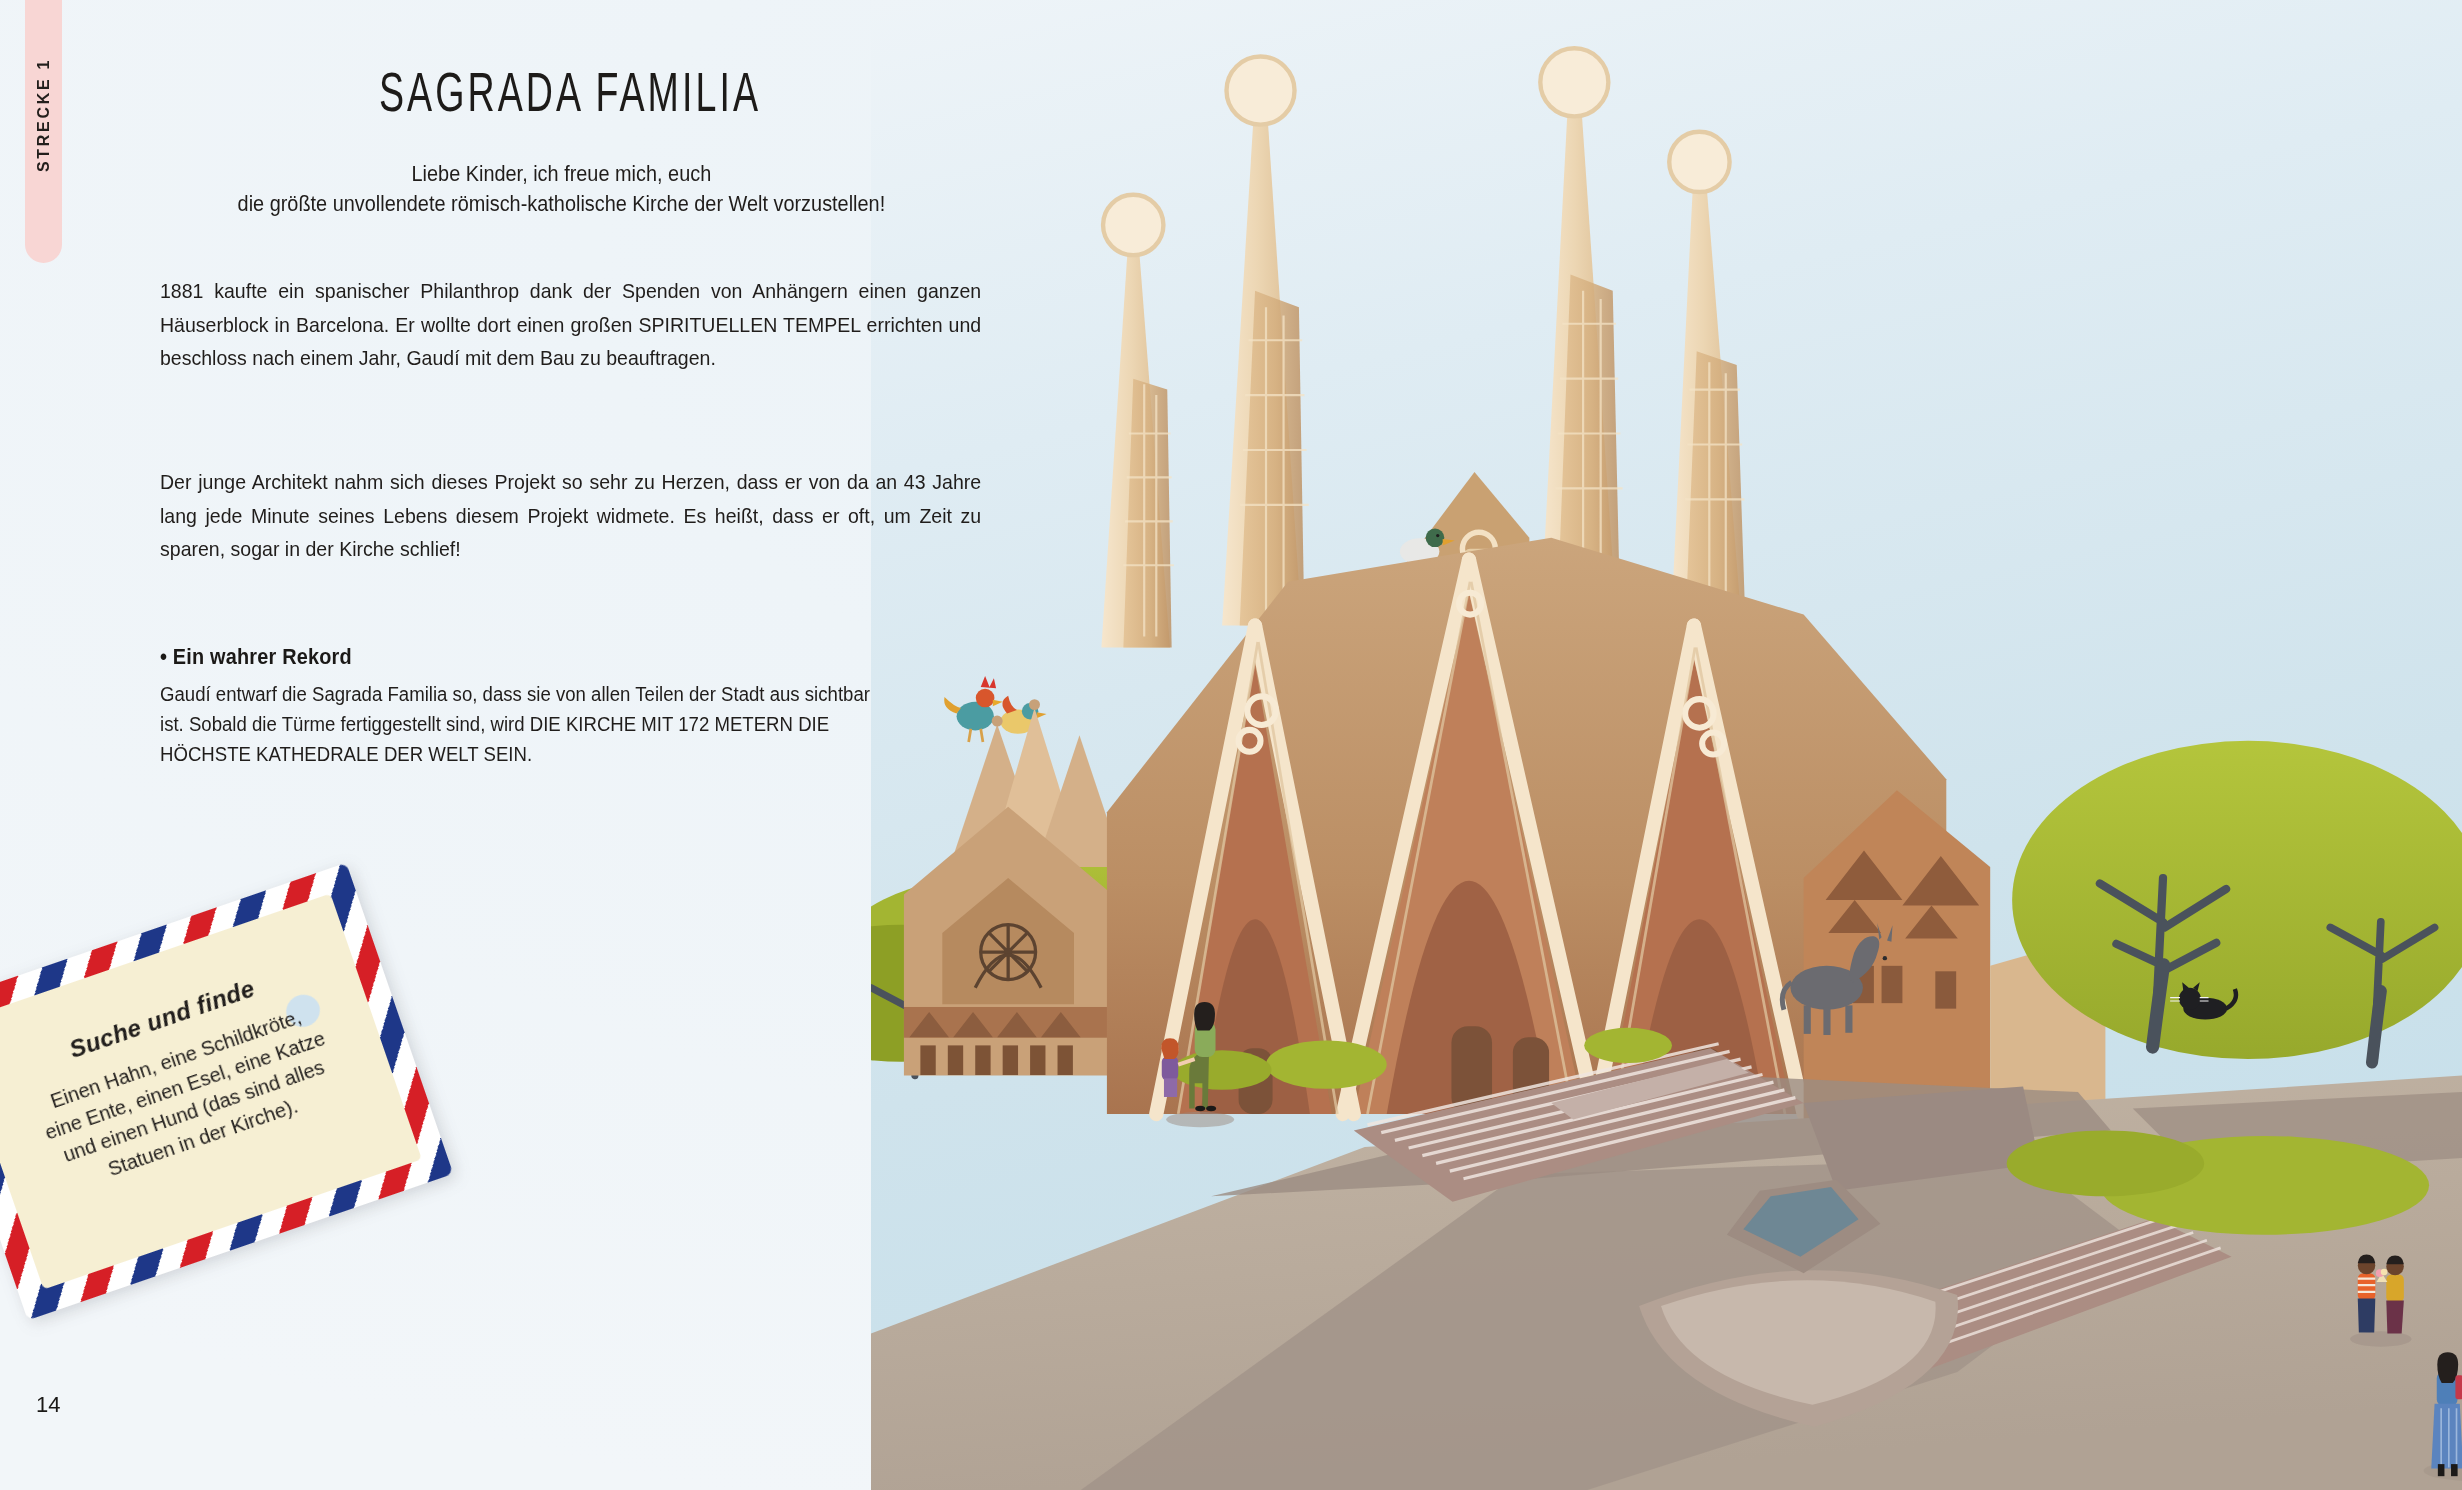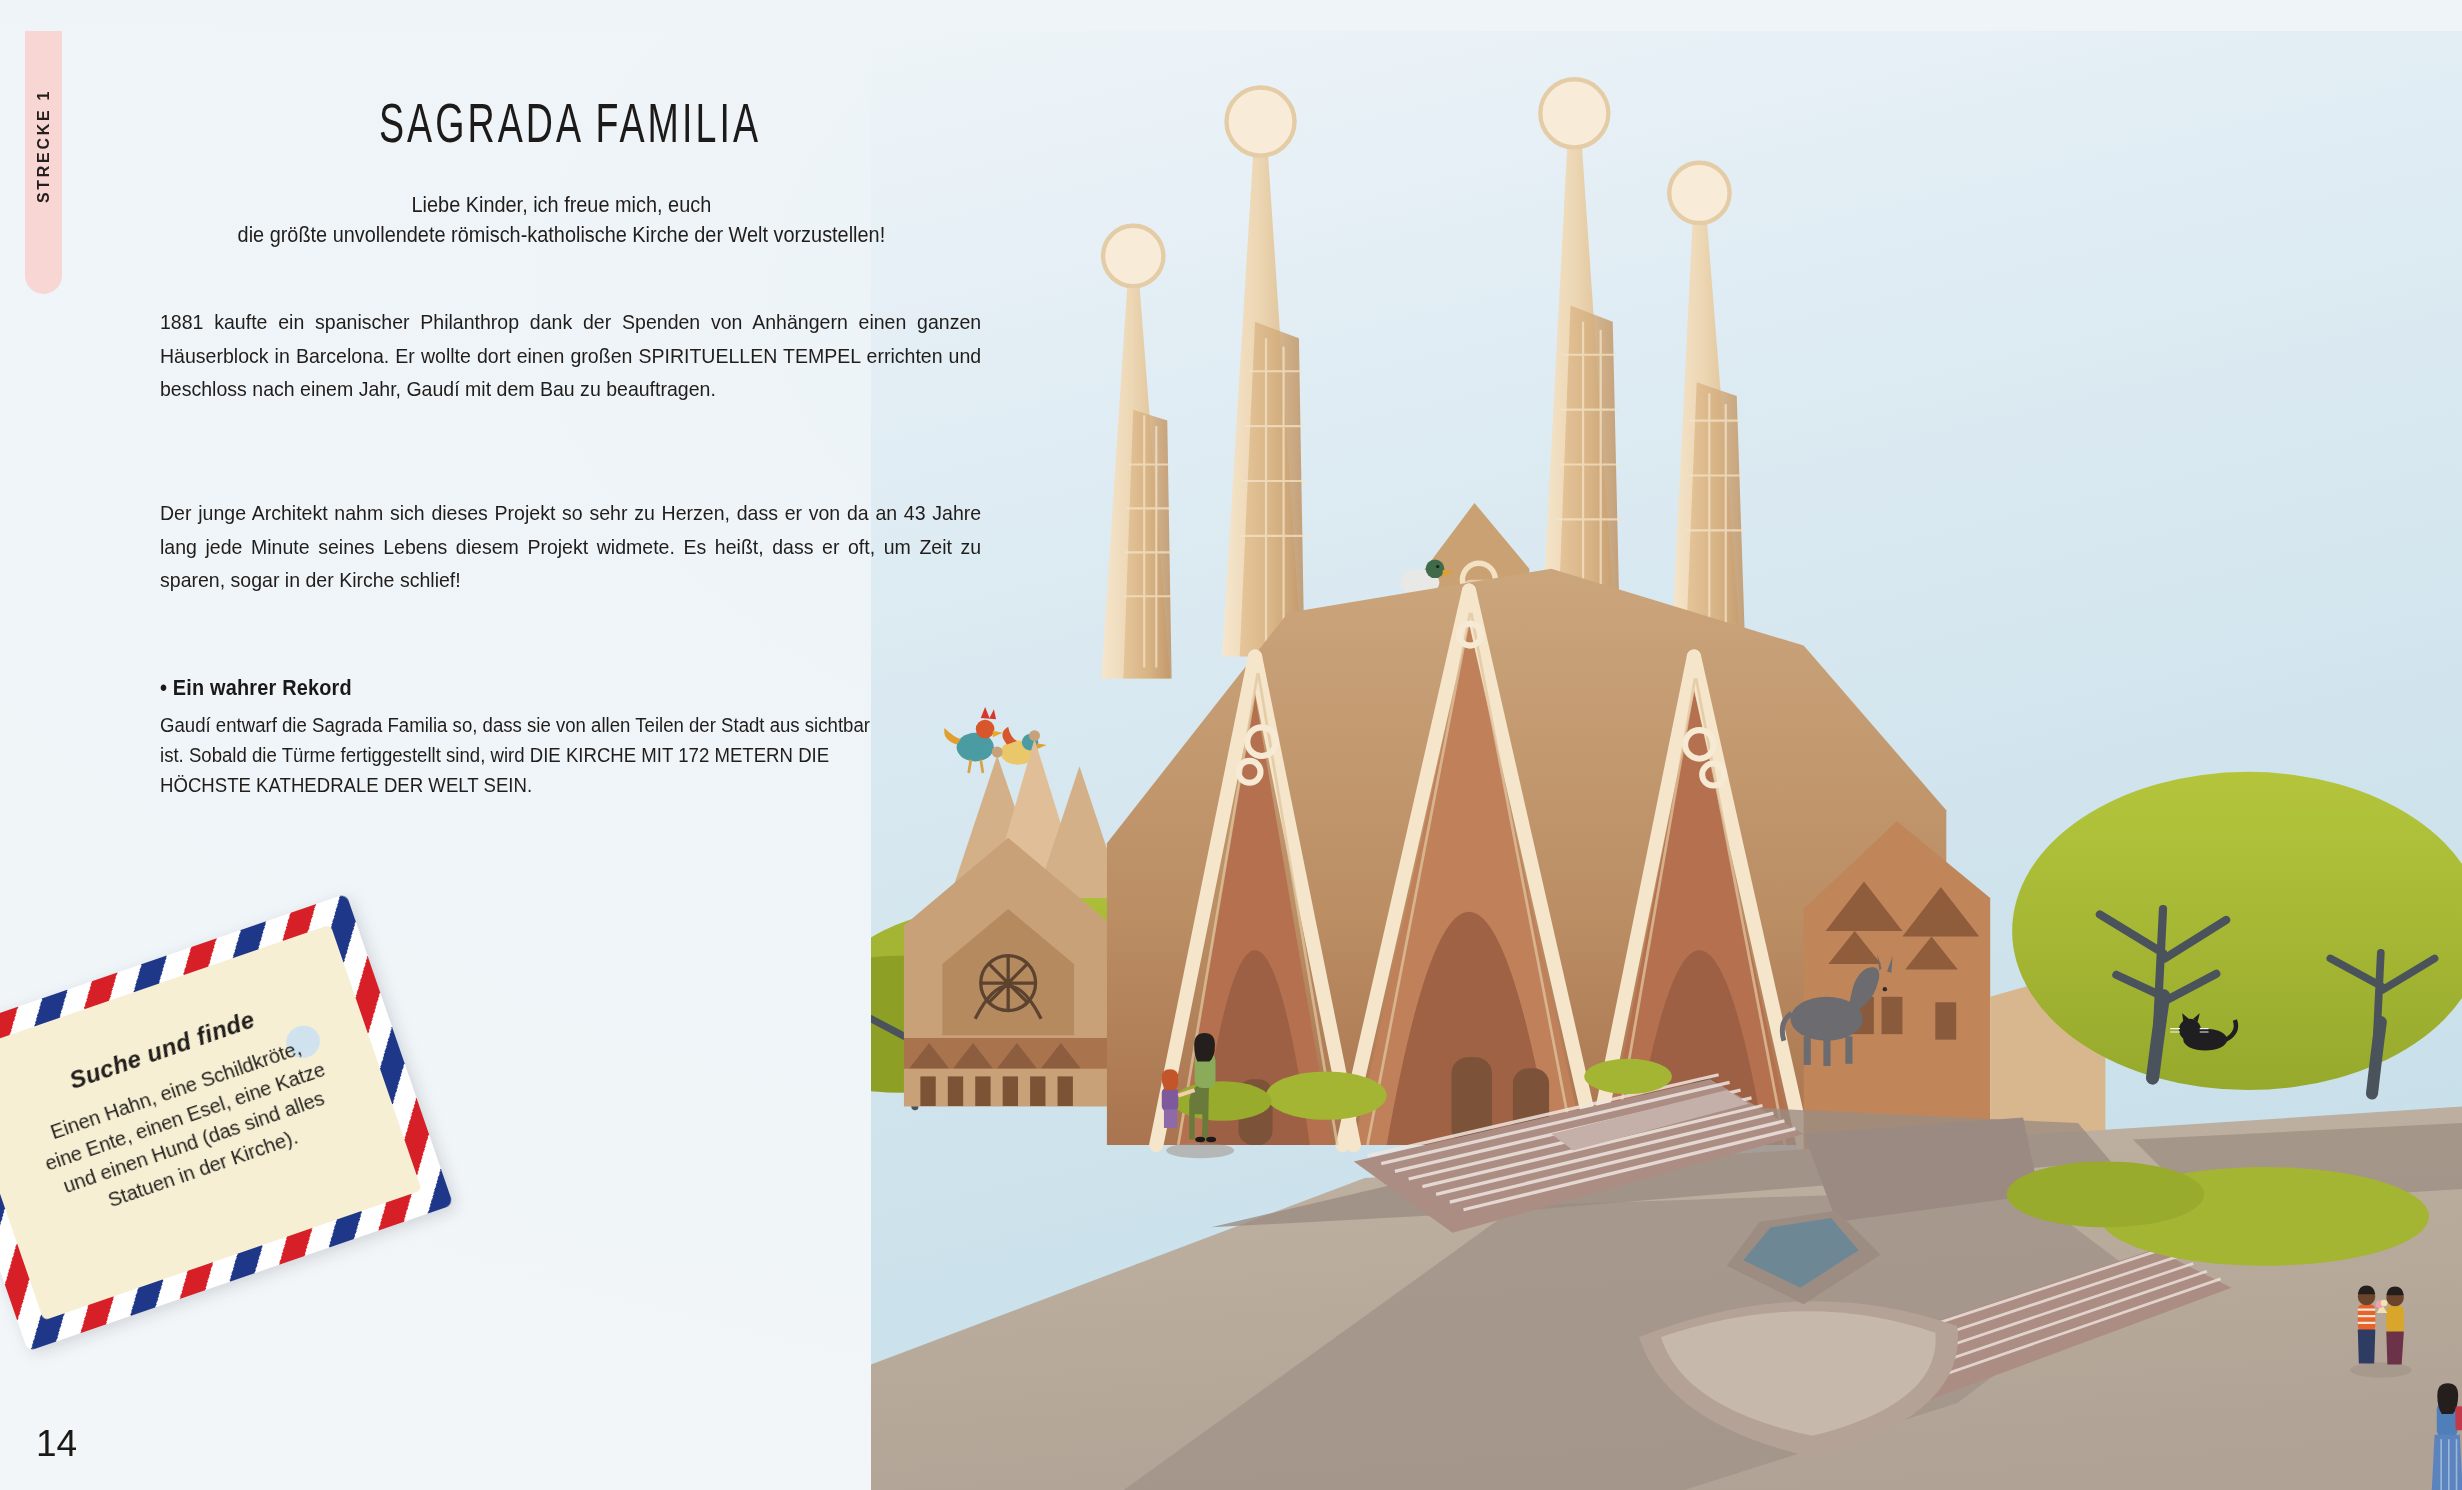--- a/index.html
+++ b/index.html
@@ -9,21 +9,20 @@
     background:#eef4f8;
     position:relative;
   }
 
   
   #page{
     position:absolute; inset:0;
     background:
       radial-gradient(120% 90% at 78% 18%, #e9f2f7 0%, #eef4f8 45%, #f2f6f9 100%);
     overflow:hidden;
-    margin-top:31px;
   }
 
   
   #strecke-tab{
     position:absolute; left:25px; top:-33px;
     width:37px; height:296px;
     background:#f8d6d4;
     border-radius:0 0 22px 22px;
     z-index:40;
   }
@@ -139,21 +138,21 @@
     position:absolute; left:40px; right:40px; top:93px;
     text-align:center;
     font-size:20px; line-height:1.38;
     color:#211e1c;
   }
   #env-body span{ display:block; }
 
   
   #page-number{
     position:absolute; left:36px; top:1392px;
-    font-size:37px; color:#1b1917; z-index:70;
+    font-size:22px; color:#1b1917; z-index:70;
     font-family:"Liberation Sans", sans-serif;
   }
 </style>
 </head>
 <body>
 
 <div id="page">
 
   <div id="illustration">
     <svg viewBox="0 0 2900 2717" preserveAspectRatio="none">

